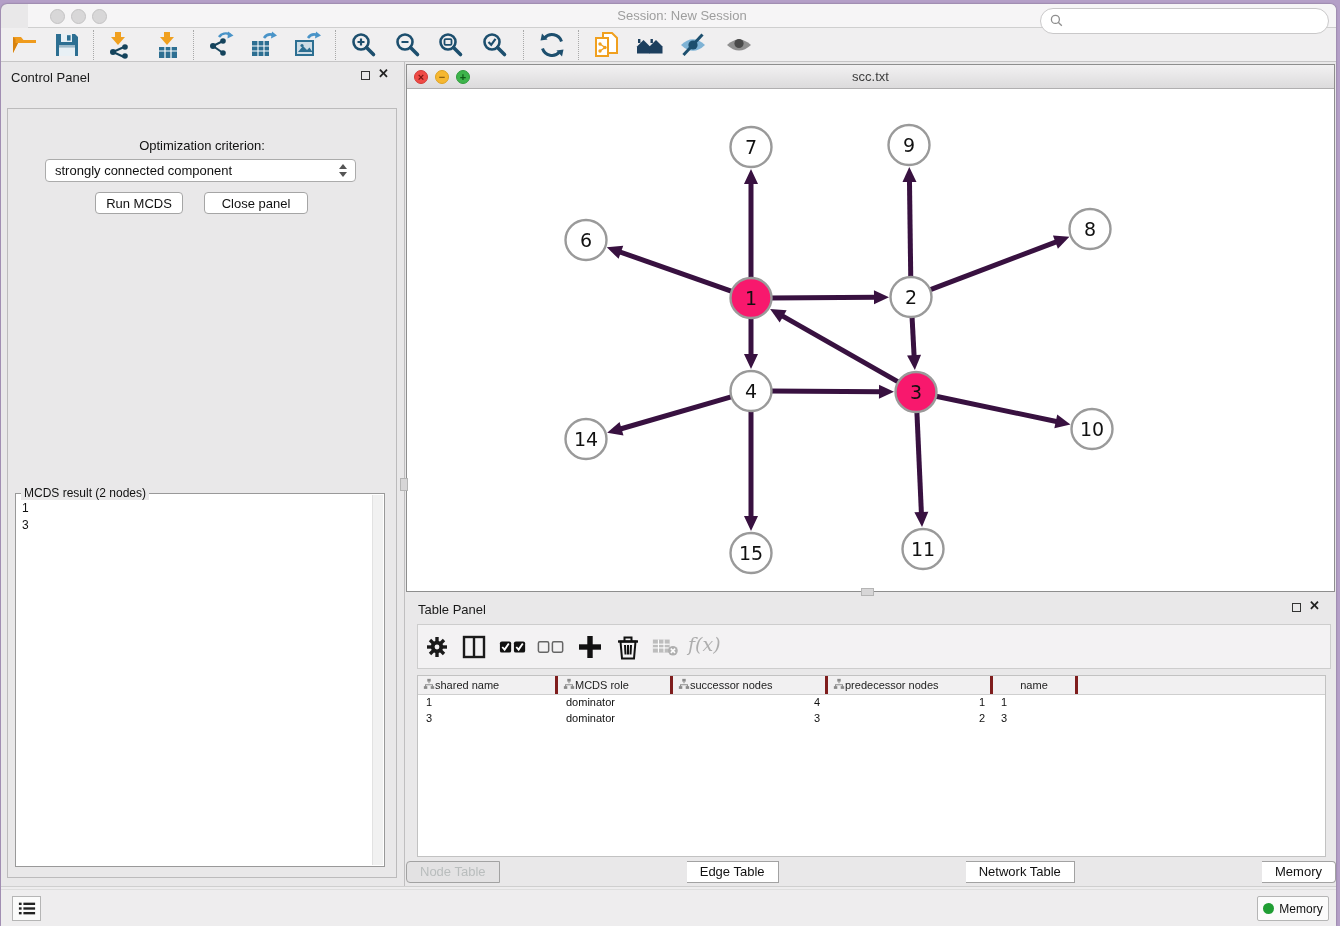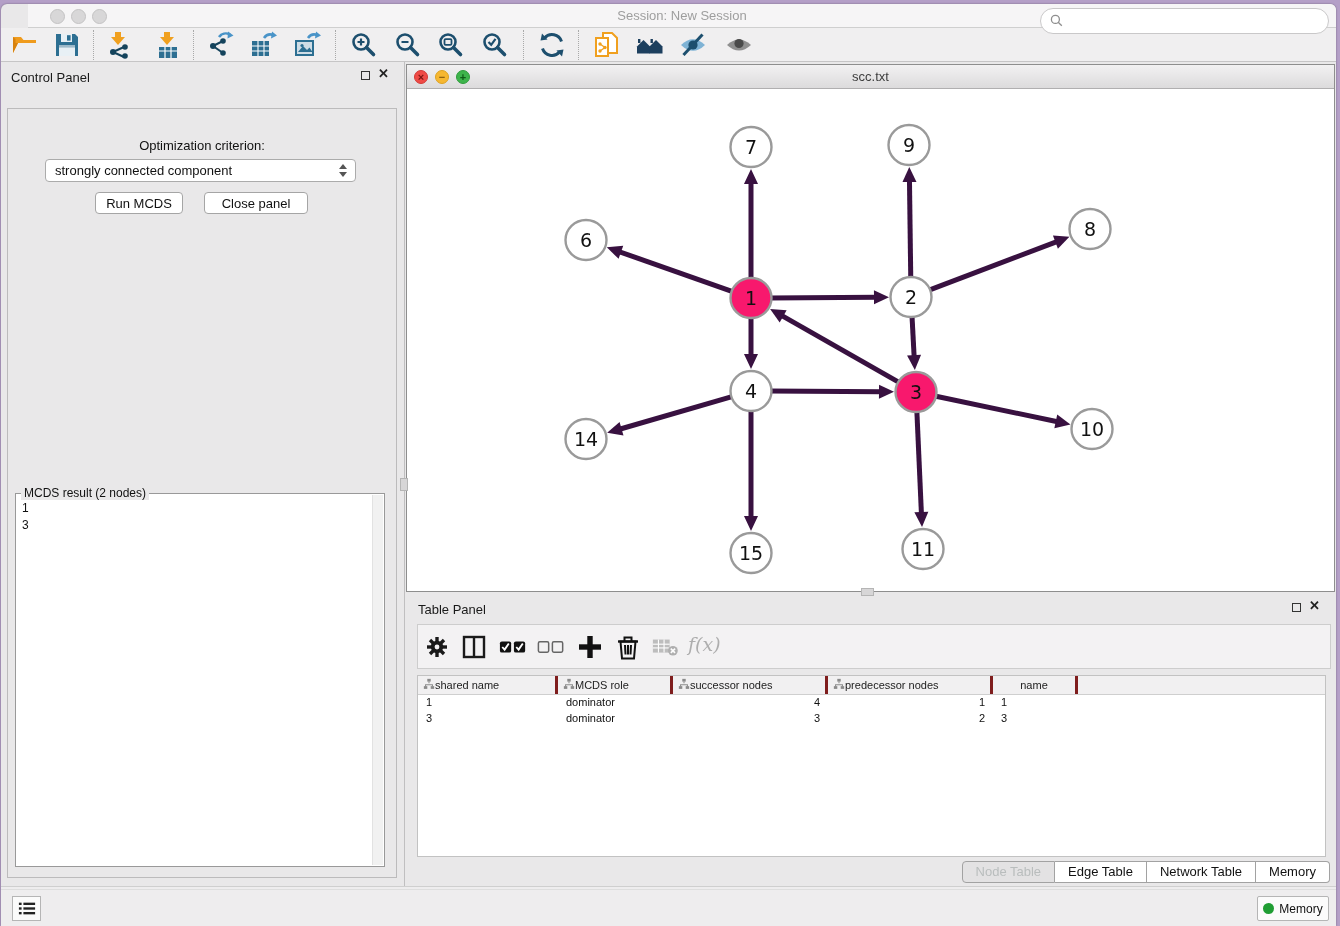--- a/index.html
+++ b/index.html
@@ -63,21 +63,21 @@
   .tpt-icon { position:absolute; top:8px; width:28px; height:28px; cursor:pointer; }
   .tpt-icon svg { width:28px; height:28px; display:block; }
   .tpt-icon .fx { font-family:"DejaVu Serif", serif; font-style:italic; font-size:19px; color:#aeaeae; }
   #tp-table { position:absolute; left:11px; right:10px; top:83px; bottom:29px; background:#fff; border:1px solid #c2c2c2; overflow:hidden; }
   #tp-head { display:flex; height:19px; background:#f1f0f1; border-bottom:1px solid #cfcfcf; }
   .th { display:flex; align-items:center; font-size:11px; color:#222; border-right:3px solid #7f1d1d; padding-left:5px; overflow:hidden; }
   .th.center { justify-content:center; padding-left:0; }
   .tr { display:flex; height:16px; }
   .td { font-size:11px; color:#111; padding:1px 8px 0 8px; overflow:hidden; white-space:nowrap; }
   .td.right { text-align:right; }
-  #tp-tabs { position:absolute; left:0; right:6px; bottom:3px; display:flex; justify-content:flex-end; }
+  #tp-tabs { position:absolute; left:0; right:0; bottom:3px; display:flex; justify-content:space-between; }
   #tp-tabs .tab { height:22px; line-height:20px; }
 
   
   #status-bar { position:absolute; left:0; right:0; bottom:0; height:40px; background:#eeedee; border-top:1px solid #cfcfcf; }
   #status-bar::before { content:""; position:absolute; left:0; right:0; top:2px; border-top:1px solid #dedede; }
   #list-btn { position:absolute; left:11px; top:9px; width:29px; height:25px; background:#fbfbfb; border:1px solid #b5b5b5; display:flex; align-items:center; justify-content:center; cursor:pointer; }
   #memory-btn { position:absolute; right:7px; top:9px; width:72px; height:25px; background:#fbfbfb; border:1px solid #b5b5b5; border-radius:2px; display:flex; align-items:center; justify-content:center; gap:5px; font-size:12px; color:#111; cursor:pointer; }
   #memory-dot { width:11px; height:11px; border-radius:50%; background:#1f9d33; }
 </style>
 </head>

